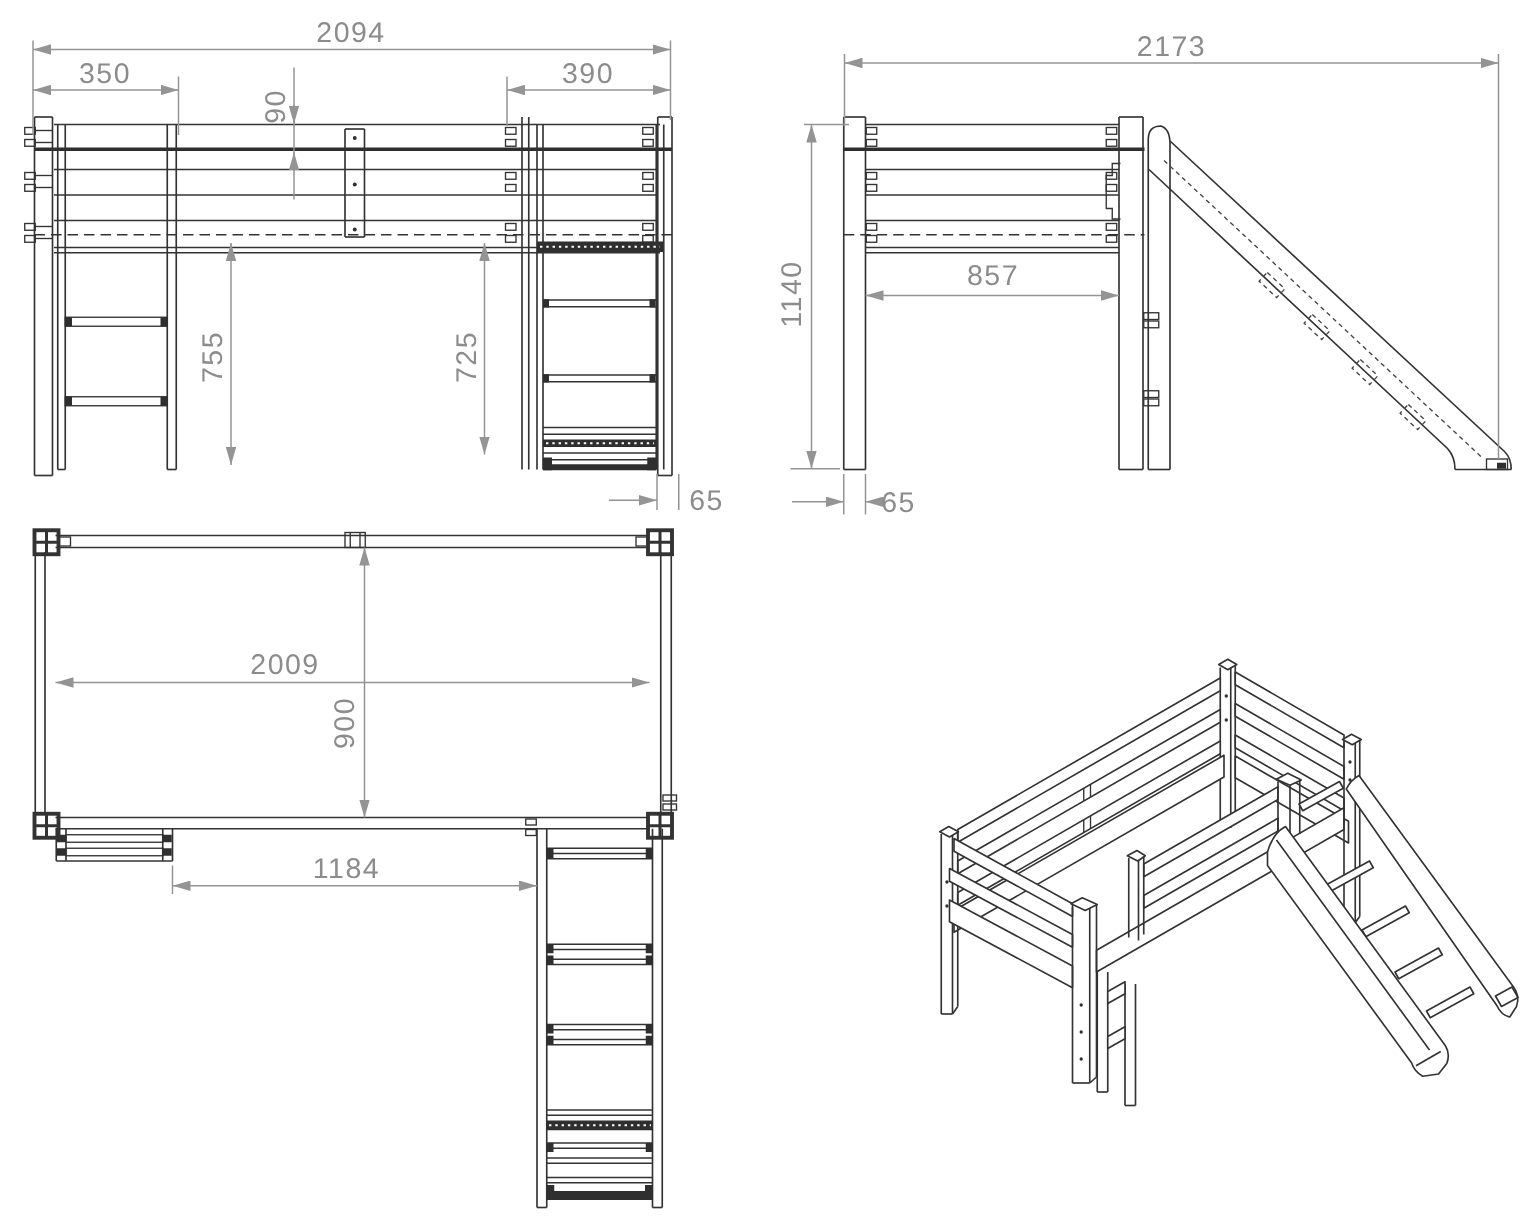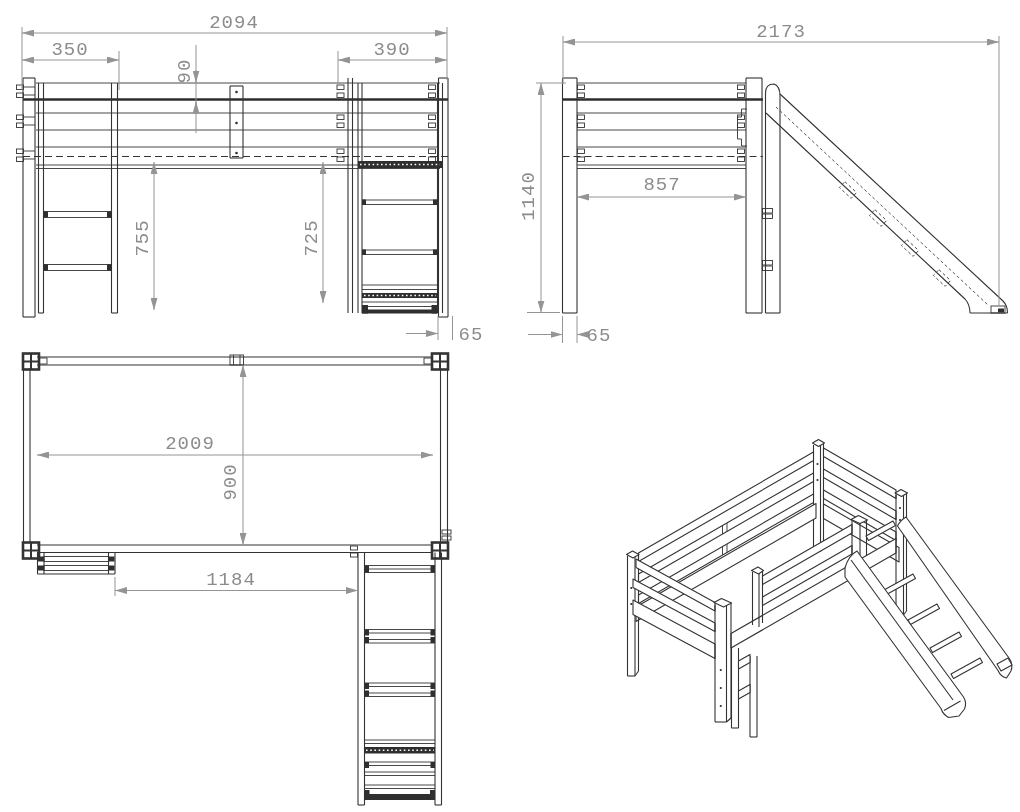--- a/index.html
+++ b/index.html
@@ -1,16 +1,16 @@
 <!DOCTYPE html>
 <html><head>
 <meta charset="utf-8">
 <style>
   html,body{margin:0;padding:0;background:#fff;}
-  .page{width:1020px;height:812px;background:#fff;position:relative;font-family:Liberation Mono, monospace;}
+  .page{width:1020px;height:812px;background:#fff;position:relative;font-family:Liberation Sans, sans-serif;}
   svg{display:block;}
   .ln{stroke:#333;stroke-width:1.1;fill:none;stroke-linecap:butt;}
   .ln2{stroke:#2e2e2e;stroke-width:2.4;fill:none;}
   .lnth{stroke:#333;stroke-width:0.9;fill:none;}
   .dash{stroke:#333;stroke-width:1;fill:none;stroke-dasharray:7 4;}
   .dsm{stroke:#444;stroke-width:0.9;fill:none;stroke-dasharray:3 2.5;}
   .blk{fill:#2f2f2f;stroke:none;}
   .wfill{fill:#fff;stroke:#333;stroke-width:1.1;}
   .dim{stroke:#949494;stroke-width:1;fill:none;}
   .dimtxt{fill:#8c8c8c;font-size:19px;letter-spacing:1px;}

